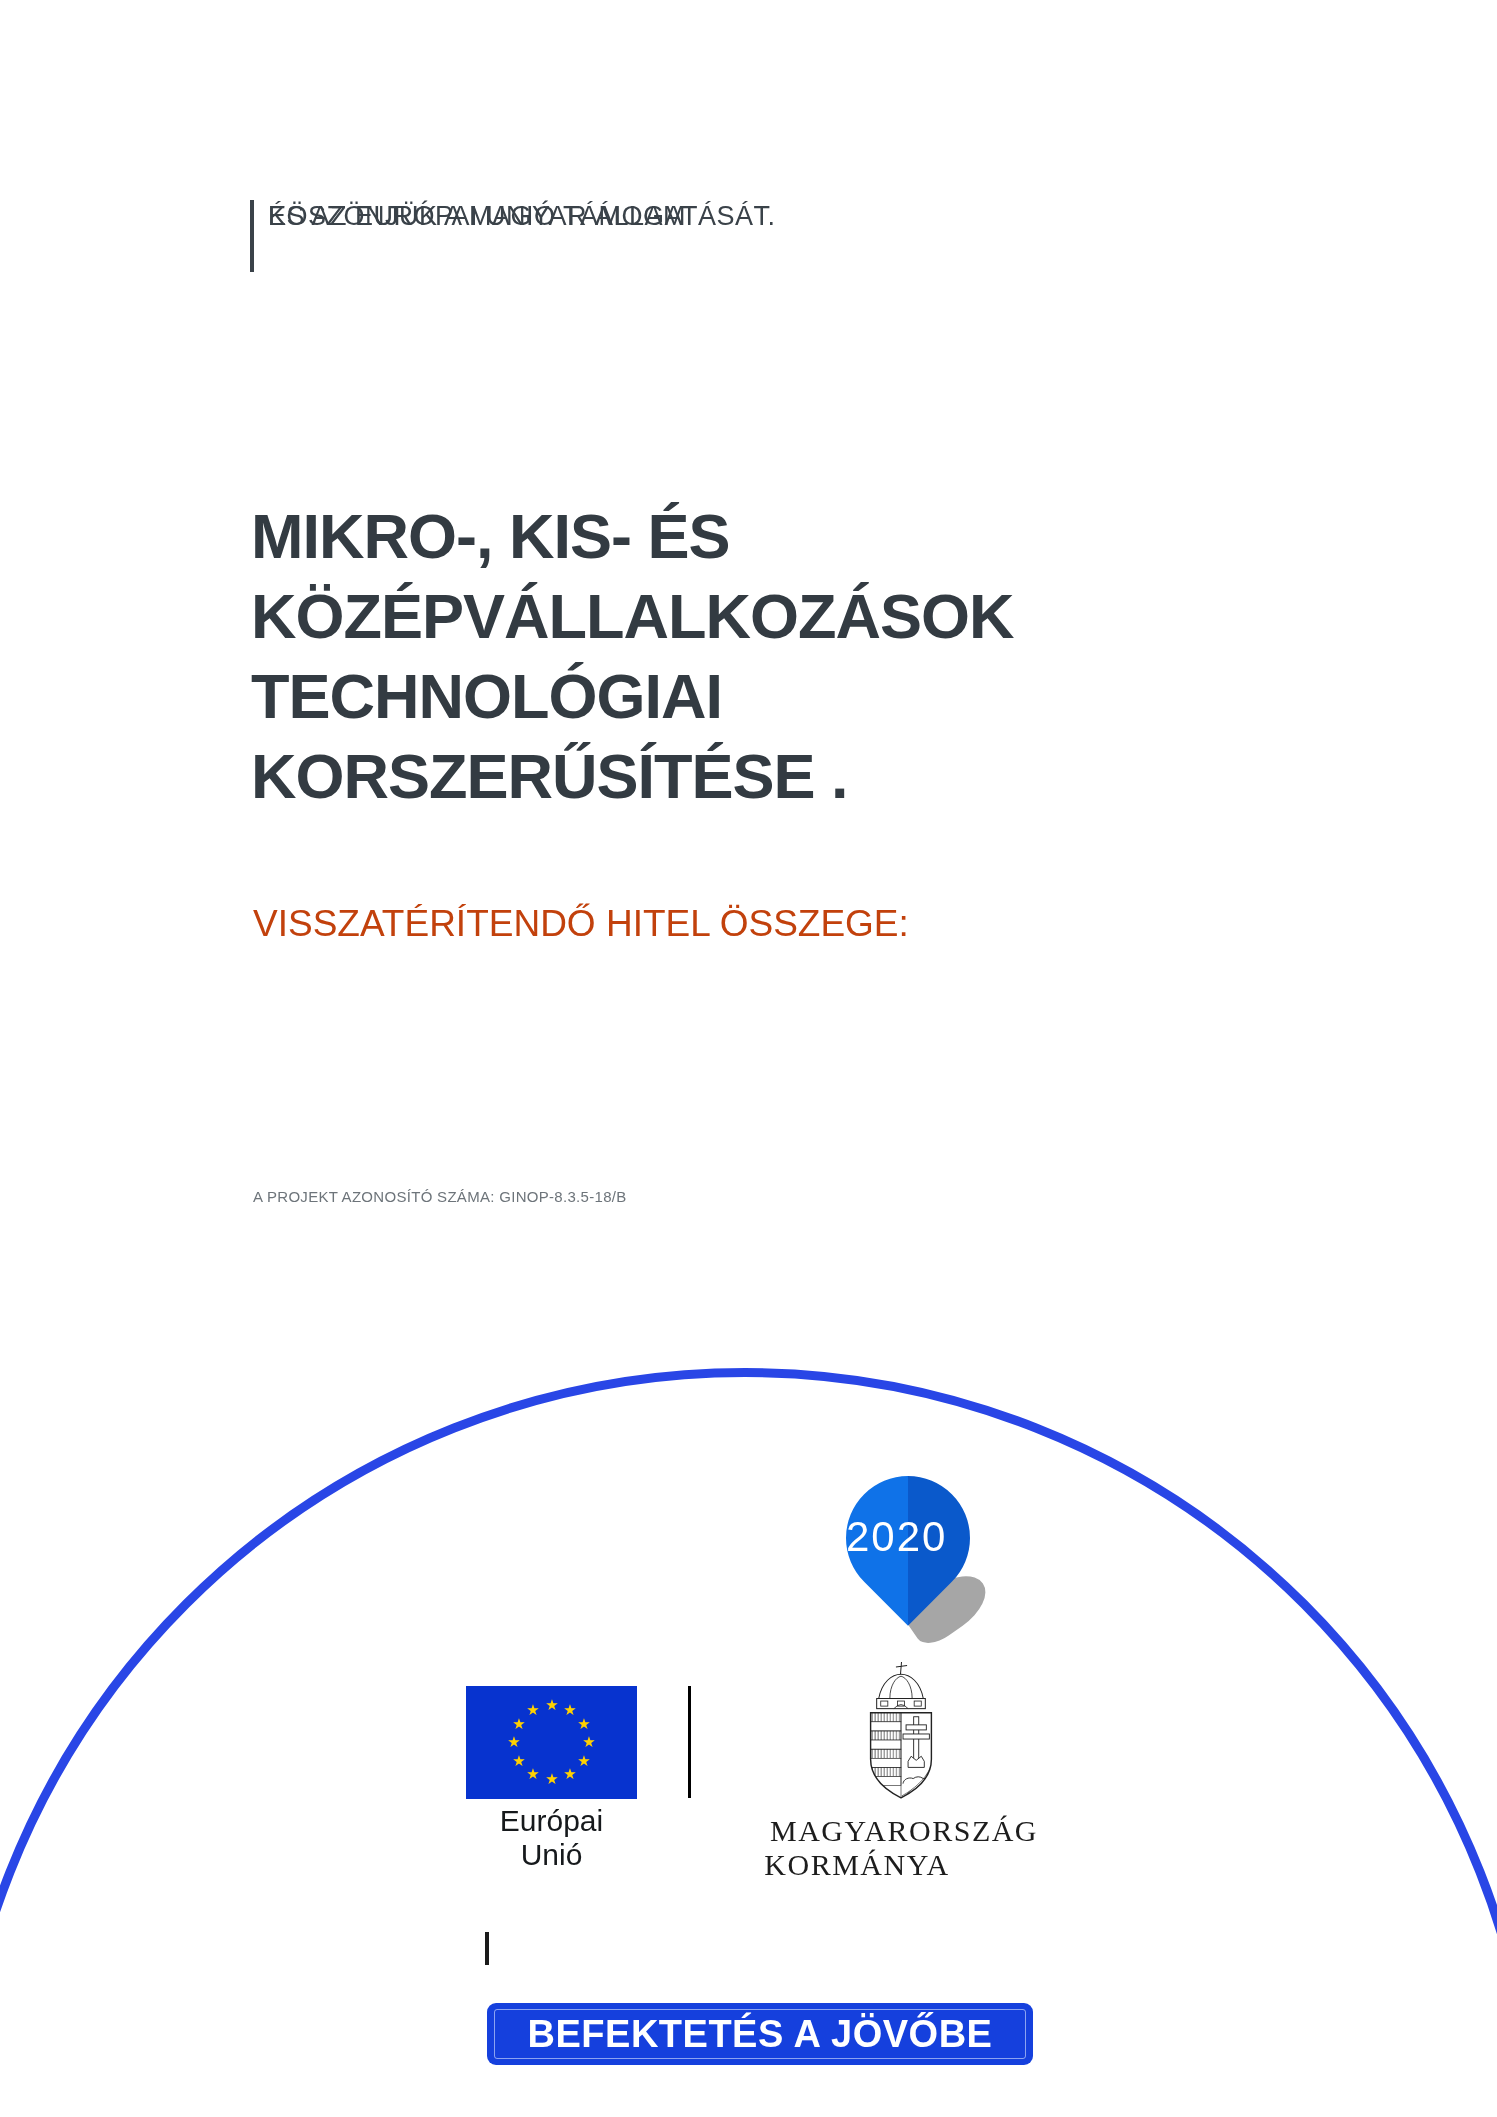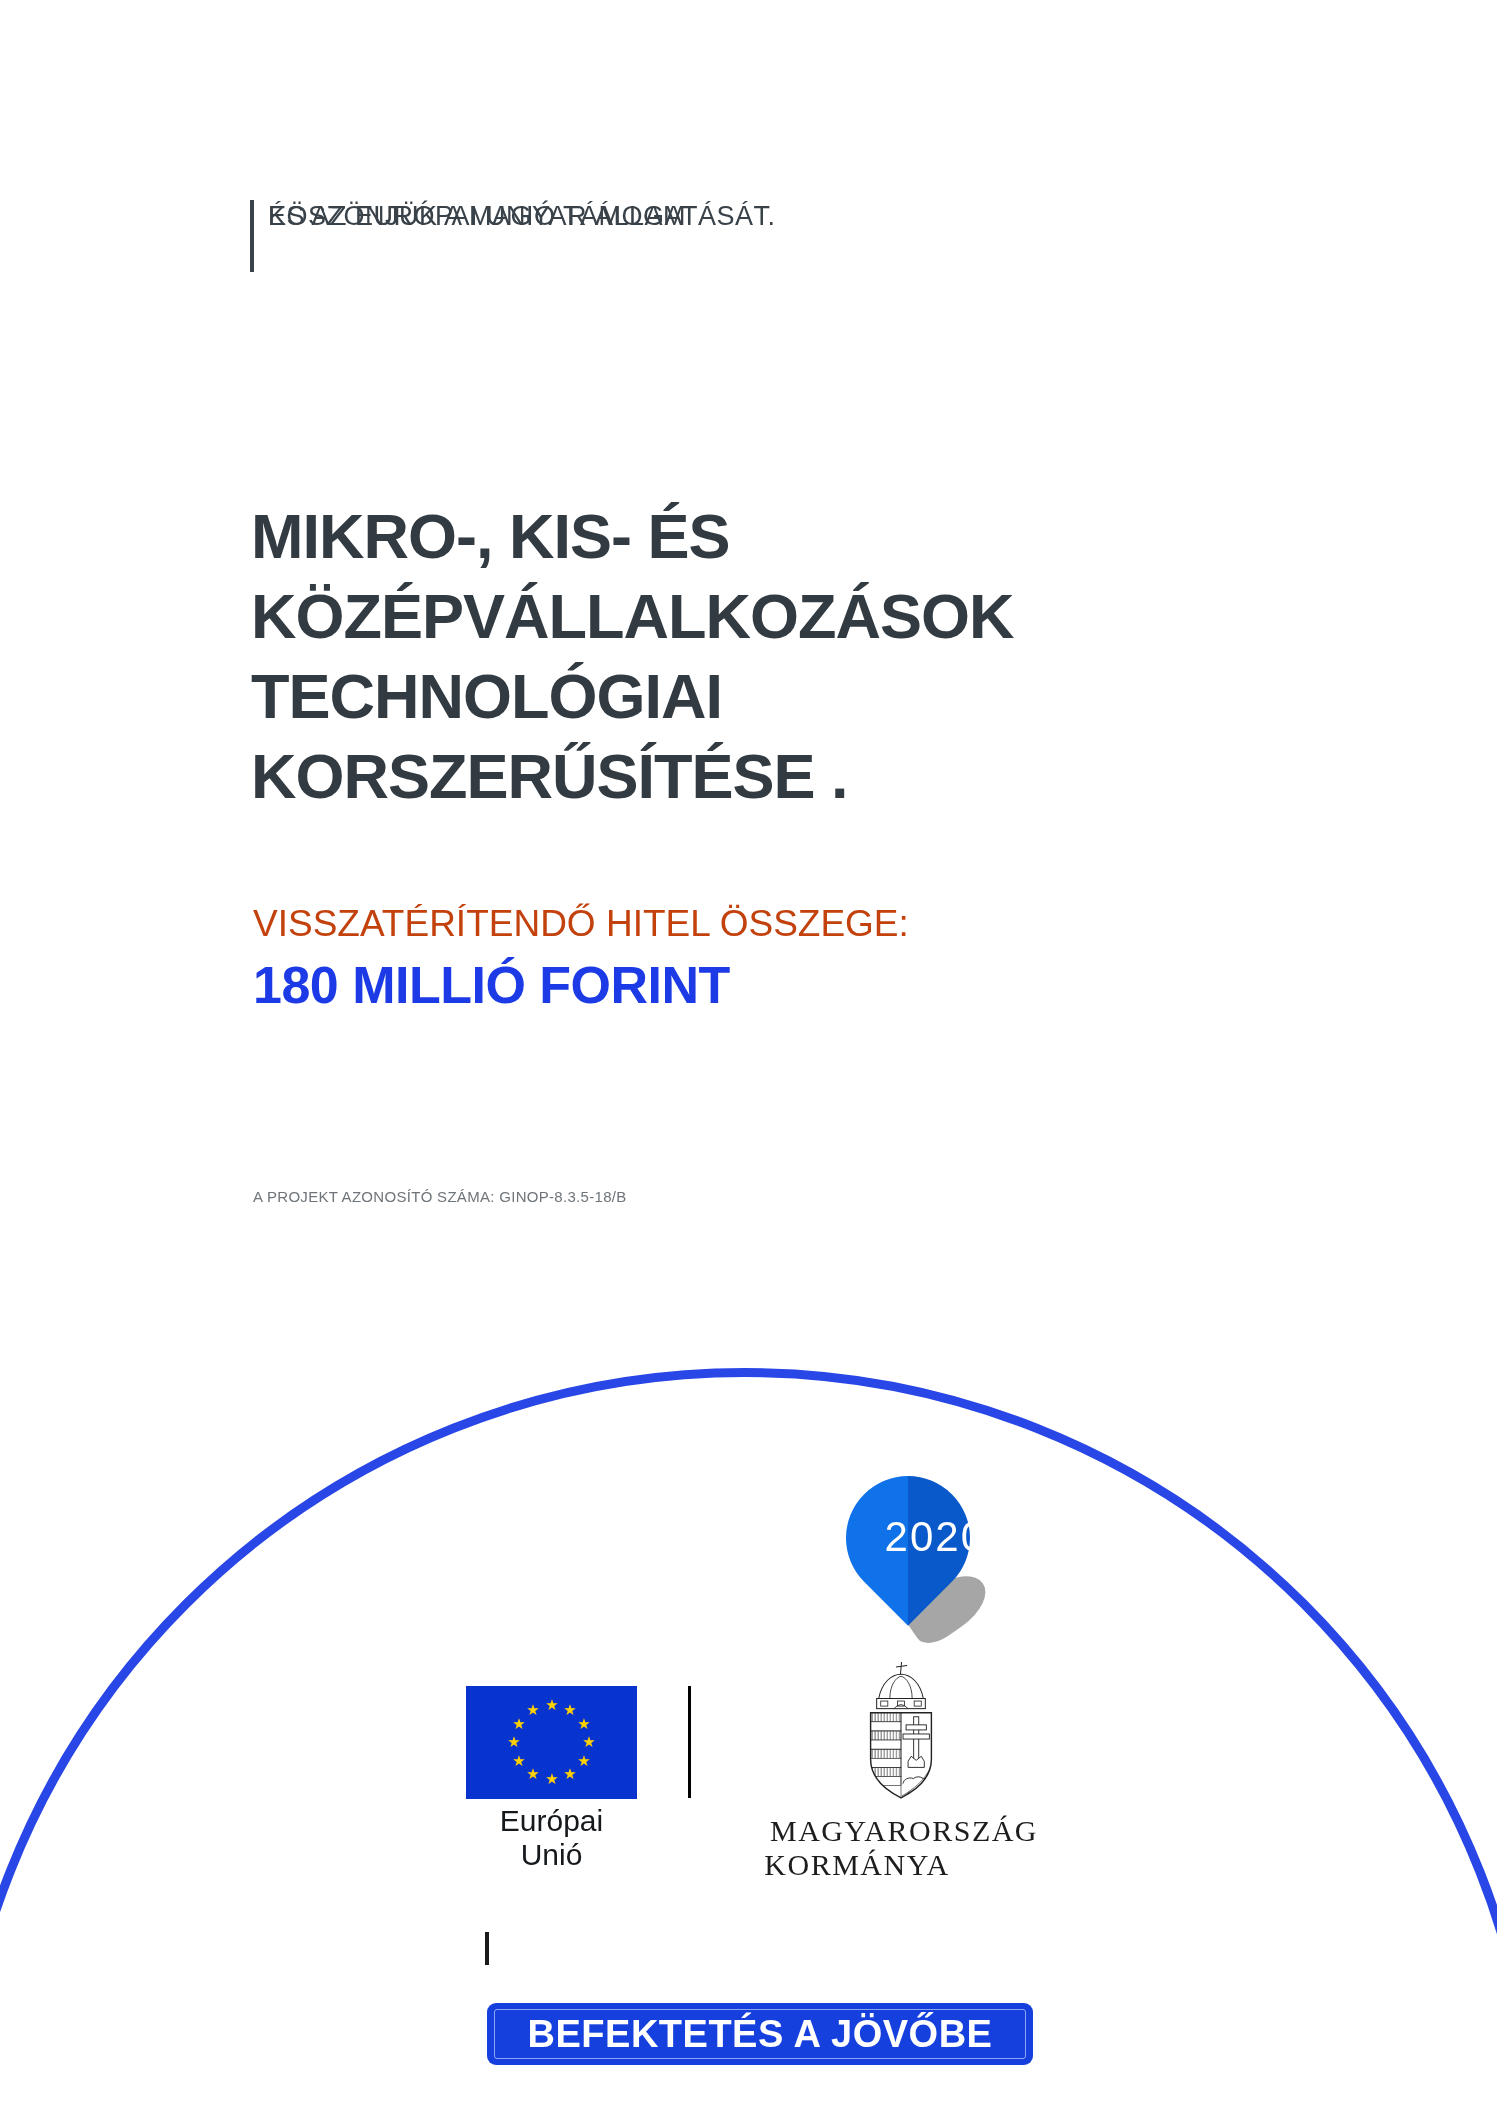--- a/index.html
+++ b/index.html
@@ -33,21 +33,21 @@
     border:9px solid #2946e6; background:transparent;}
 
   
   .szechenyi-word{left:491px; top:1506px; font-size:50px; line-height:56px;
     font-weight:900; color:#161616; letter-spacing:2px;}
   .pin-shadow{left:905px; top:1583px; width:85px; height:48px; background:#a6a6a6;
     border-radius:45% 65% 60% 40%; transform:rotate(-35deg); z-index:1;}
   .pin{left:846px; top:1476px; width:124px; height:124px; z-index:2;
     background:linear-gradient(45deg,#0f72e8 0%,#0f72e8 50%,#0a59cb 50%,#0a59cb 100%);
     border-radius:50% 50% 0 50%; transform:rotate(45deg);}
-  .pin-year{left:846px; top:1515px; width:140px; text-align:right; z-index:3;
+  .pin-year{left:846px; top:1515px; width:140px; text-align:left; z-index:3;
     font-size:42px; line-height:44px; font-weight:300; color:#ffffff; letter-spacing:2px;}
 
   
   .eu-flag{left:466px; top:1686px; width:171px; height:113px; background:#0733cf;}
   .eu-star{width:16px; height:16px; font-size:15px; line-height:16px; text-align:center;
     color:#ffd100; font-family:"DejaVu Sans", sans-serif;}
   .eu-label{left:466px; top:1804px; width:171px; text-align:center; font-size:30px;
     color:#16191c;}
 
   .logo-divider{left:688px; top:1686px; width:3px; height:112px; background:#000000;}
@@ -80,21 +80,20 @@
 
   <div class="thanks-bar"></div>
   <div class="thanks-text">
     <span>KÖSZÖNJÜK A MAGYAR ÁLLAM</span>
     <span>ÉS AZ EURÓPAI UNIÓ TÁMOGATÁSÁT.</span>
   </div>
 
   <div class="project-title">MIKRO-, KIS- ÉS KÖZÉPVÁLLALKOZÁSOK TECHNOLÓGIAI KORSZERŰSÍTÉSE .</div>
 
   <div class="funding-label">VISSZATÉRÍTENDŐ HITEL ÖSSZEGE:</div>
-  <div class="funding-amount">180 MILLIÓ FORINT</div>
 
   <div class="project-id">A PROJEKT AZONOSÍTÓ SZÁMA: GINOP-8.3.5-18/B</div>
 
   <div class="arc"></div>
 
   <div class="pin-shadow"></div>
   <div class="pin"></div>
   <div class="pin-year">2020</div>
 
   <div class="eu-flag">

